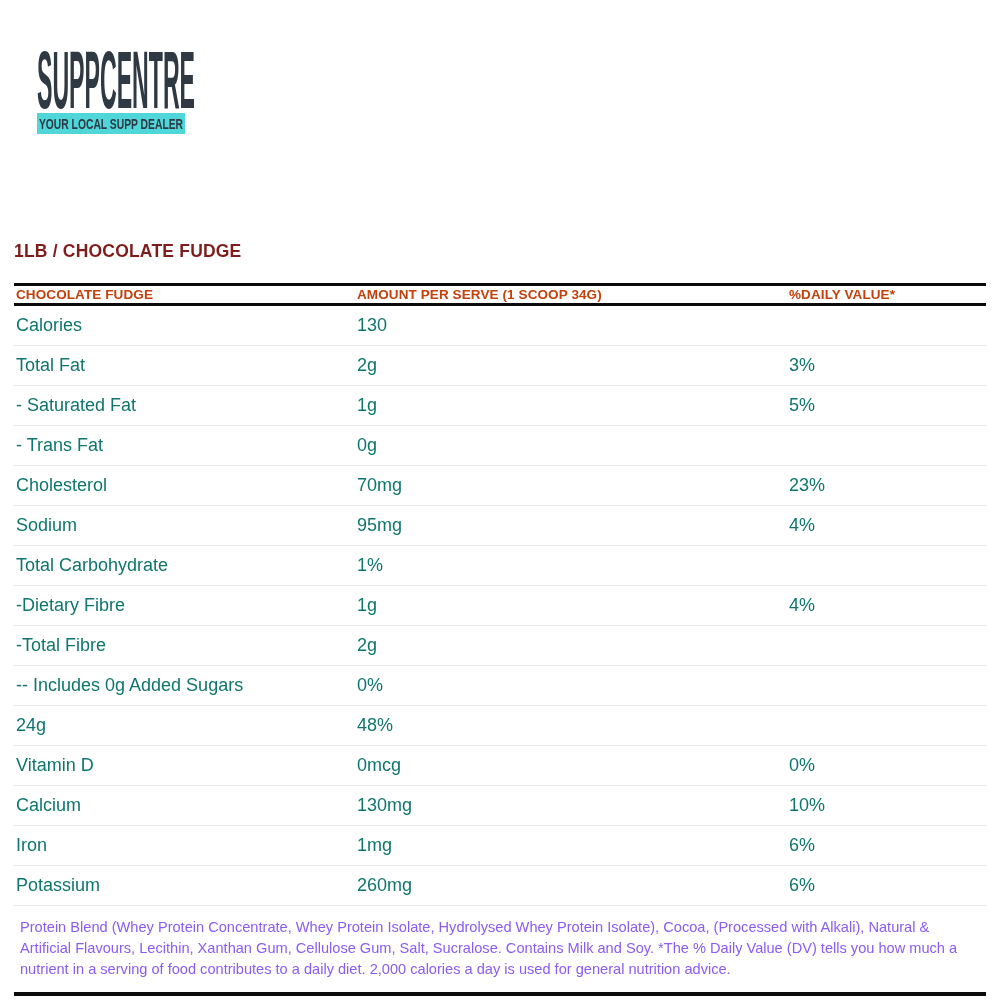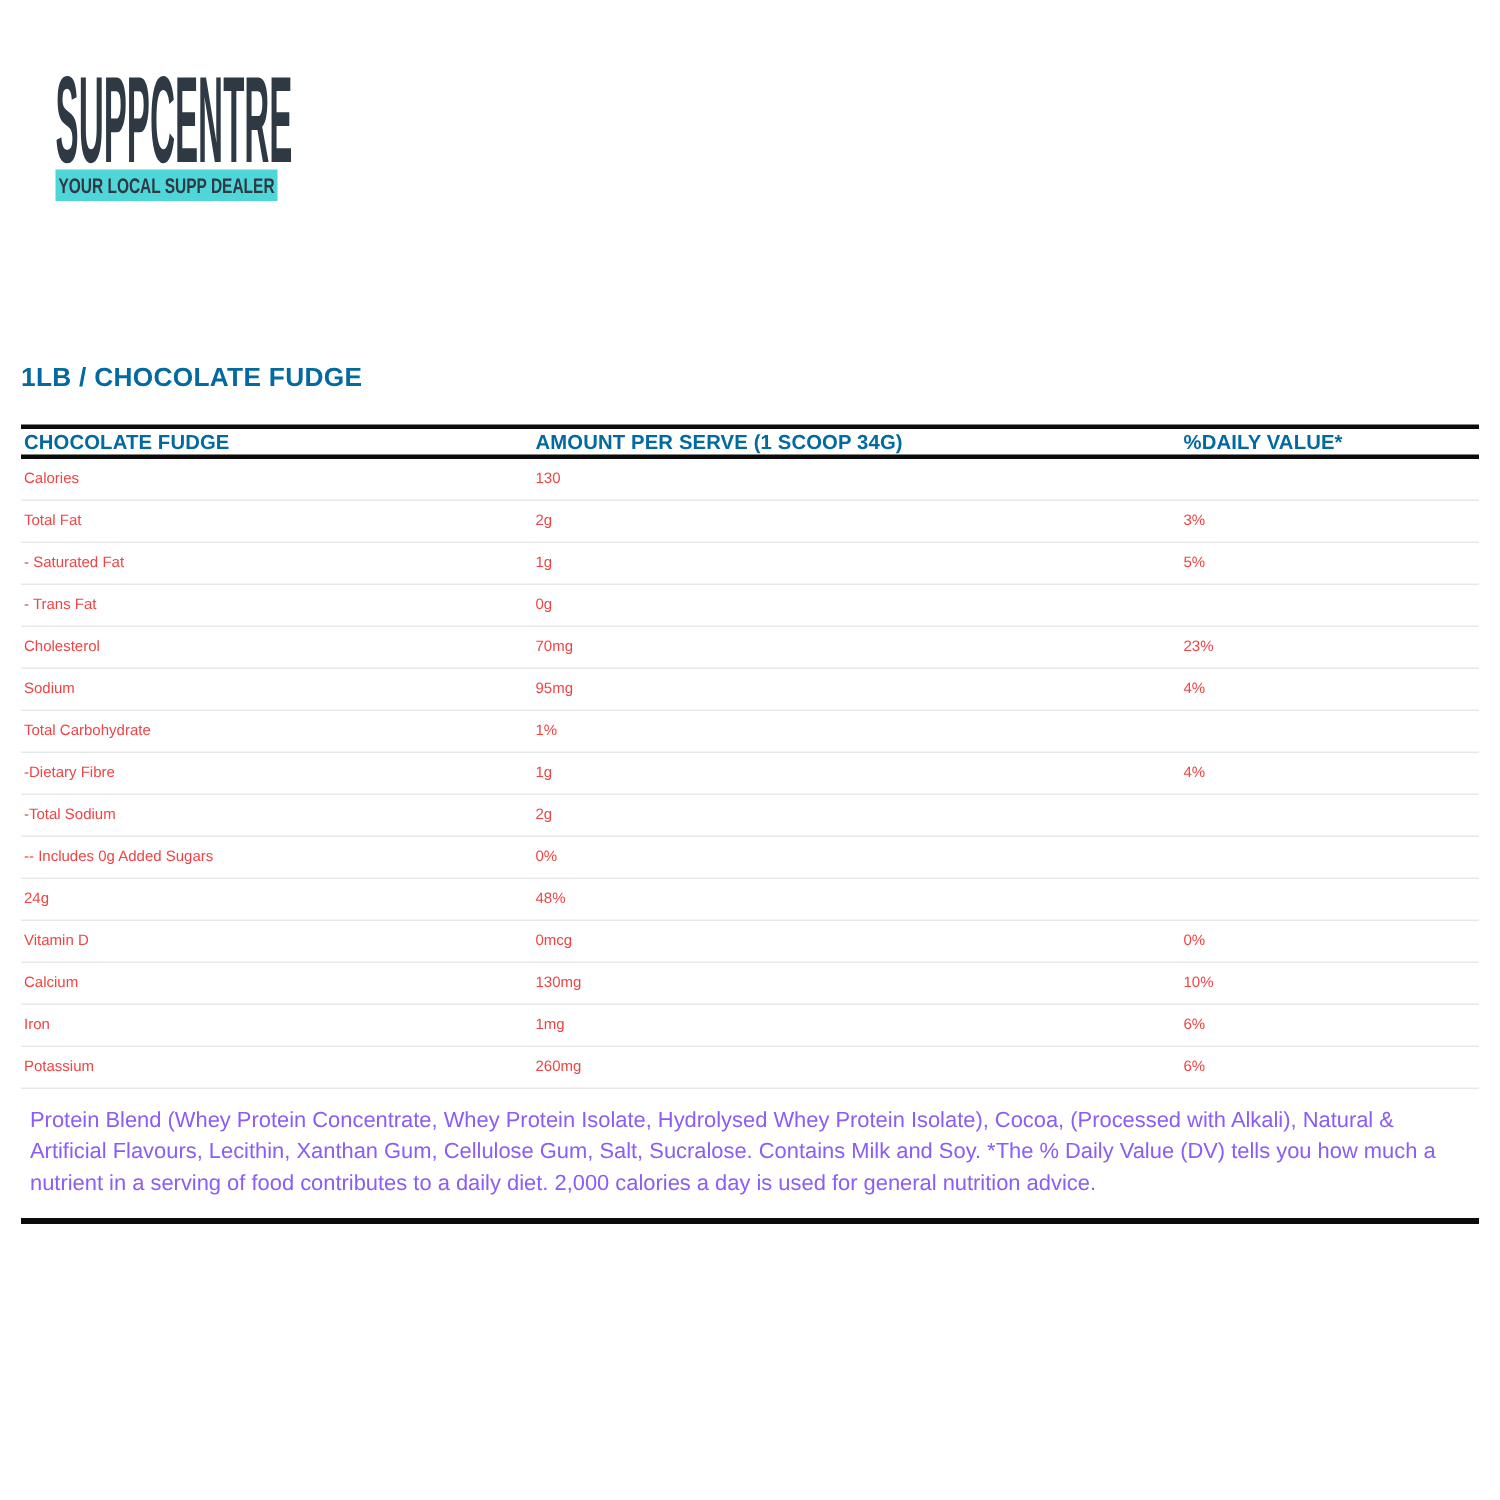--- a/index.html
+++ b/index.html
@@ -27,48 +27,48 @@
   }
   .logo-tagline svg { display: block; }
 
   
   .page-title {
     position: absolute;
     left: 14px; top: 241px;
     font-size: 17.5px;
     font-weight: 700;
     letter-spacing: 0.2px;
-    color: #0369a1;
+    color: #7f1d1d;
   }
 
   
   .panel {
     position: absolute;
     left: 14px; right: 14px; top: 283px;
   }
   .grid-row {
     display: grid;
     grid-template-columns: 341px 432px 1fr;
     align-items: center;
   }
   .thead {
     height: 23px;
     border-top: 3px solid #0b0b0b;
     border-bottom: 3px solid #0b0b0b;
     font-weight: 700;
     font-size: 13.5px;
-    color: #0369a1;
+    color: #c2410c;
     letter-spacing: 0.1px;
   }
   .thead .cell, .trow .cell { padding-left: 2px; }
   .trow {
-    height: 28px;
+    height: 40px;
     border-bottom: 1px solid #e4e9eb;
-    font-size: 10px;
-    color: #ef4444;
+    font-size: 18px;
+    color: #0f766e;
   }
   .trow:last-child { border-bottom: 1px solid #e4e9eb; }
 
   .footnote {
     padding: 11px 8px 12px 6px;
     font-size: 14.6px;
     line-height: 21px;
     color: #8b5cf6;
     border-bottom: 4px solid #0b0b0b;
   }
@@ -141,21 +141,21 @@
       <div class="cell">1%</div>
     </div>
 
     <div class="grid-row trow">
       <div class="cell">-Dietary Fibre</div>
       <div class="cell">1g</div>
       <div class="cell">4%</div>
     </div>
 
     <div class="grid-row trow">
-      <div class="cell">-Total Sodium</div>
+      <div class="cell">-Total Fibre</div>
       <div class="cell">2g</div>
       <div class="cell"></div>
     </div>
 
     <div class="grid-row trow">
       <div class="cell">-- Includes 0g Added Sugars</div>
       <div class="cell">0%</div>
       <div class="cell"></div>
     </div>
 

